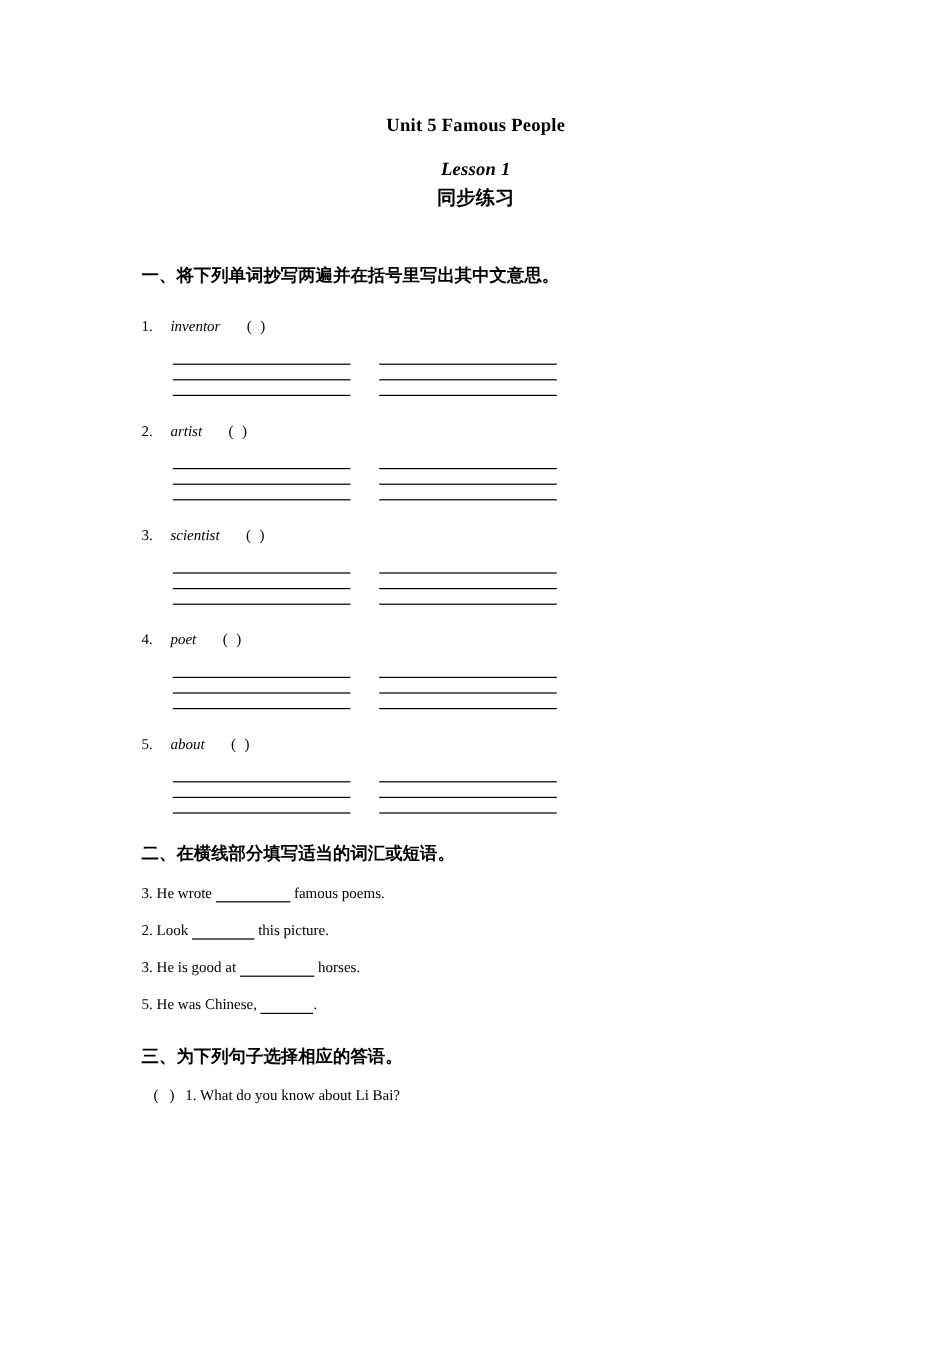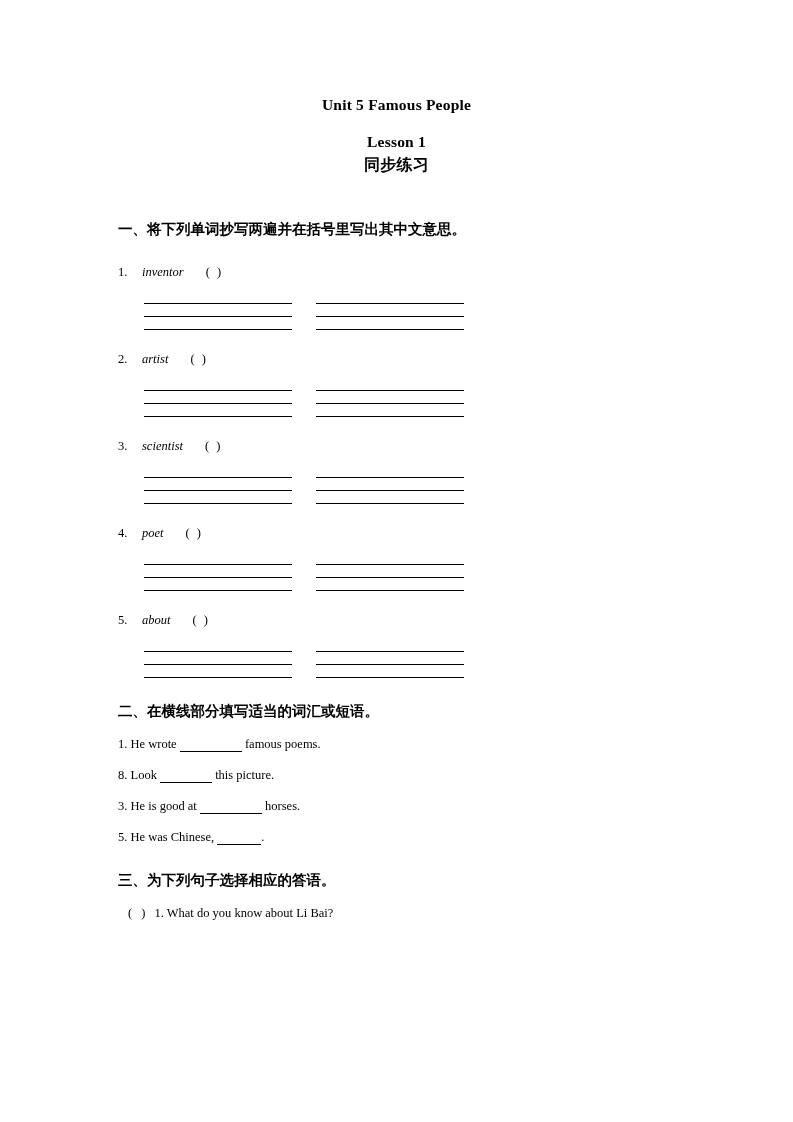--- a/index.html
+++ b/index.html
@@ -22,21 +22,21 @@
     box-sizing: border-box;
     padding: 0 118px;
   }
   .title-line {
     text-align: center;
     font-weight: bold;
     font-size: 15.5px;
     letter-spacing: 0.2px;
   }
   .title-1 { margin-top: 96px; }
-  .title-2 { margin-top: 19px; font-size: 15.5px; }
+  .title-2 { margin-top: 19px; font-size: 15.5px; font-style: italic; }
   .title-3 {
     margin-top: 4px;
     font-size: 16px;
     font-family: Liberation Sans, sans-serif;
     font-weight: bold;
   }
   .section-heading {
     font-family: "DejaVu Sans", sans-serif;
     font-weight: bold;
     font-size: 14.5px;
@@ -213,24 +213,24 @@
         </div>
       </div>
     </div>
 
   </div>
 
   <div class="section-heading sec2">二、在横线部分填写适当的词汇或短语。</div>
 
   <div>
     <div class="fill-item">
-      <span>1. He wrote </span><span class="blank b-long"></span><span> famous poems.</span>
-    </div>
-    <div class="fill-item">
-      <span>8. Look </span><span class="blank b-mid"></span><span> this picture.</span>
+      <span>3. He wrote </span><span class="blank b-long"></span><span> famous poems.</span>
+    </div>
+    <div class="fill-item">
+      <span>2. Look </span><span class="blank b-mid"></span><span> this picture.</span>
     </div>
     <div class="fill-item">
       <span>3. He is good at </span><span class="blank b-long"></span><span> horses.</span>
     </div>
     <div class="fill-item">
       <span>5. He was Chinese, </span><span class="blank b-short"></span><span>.</span>
     </div>
   </div>
 
   <div class="section-heading sec3">三、为下列句子选择相应的答语。</div>

